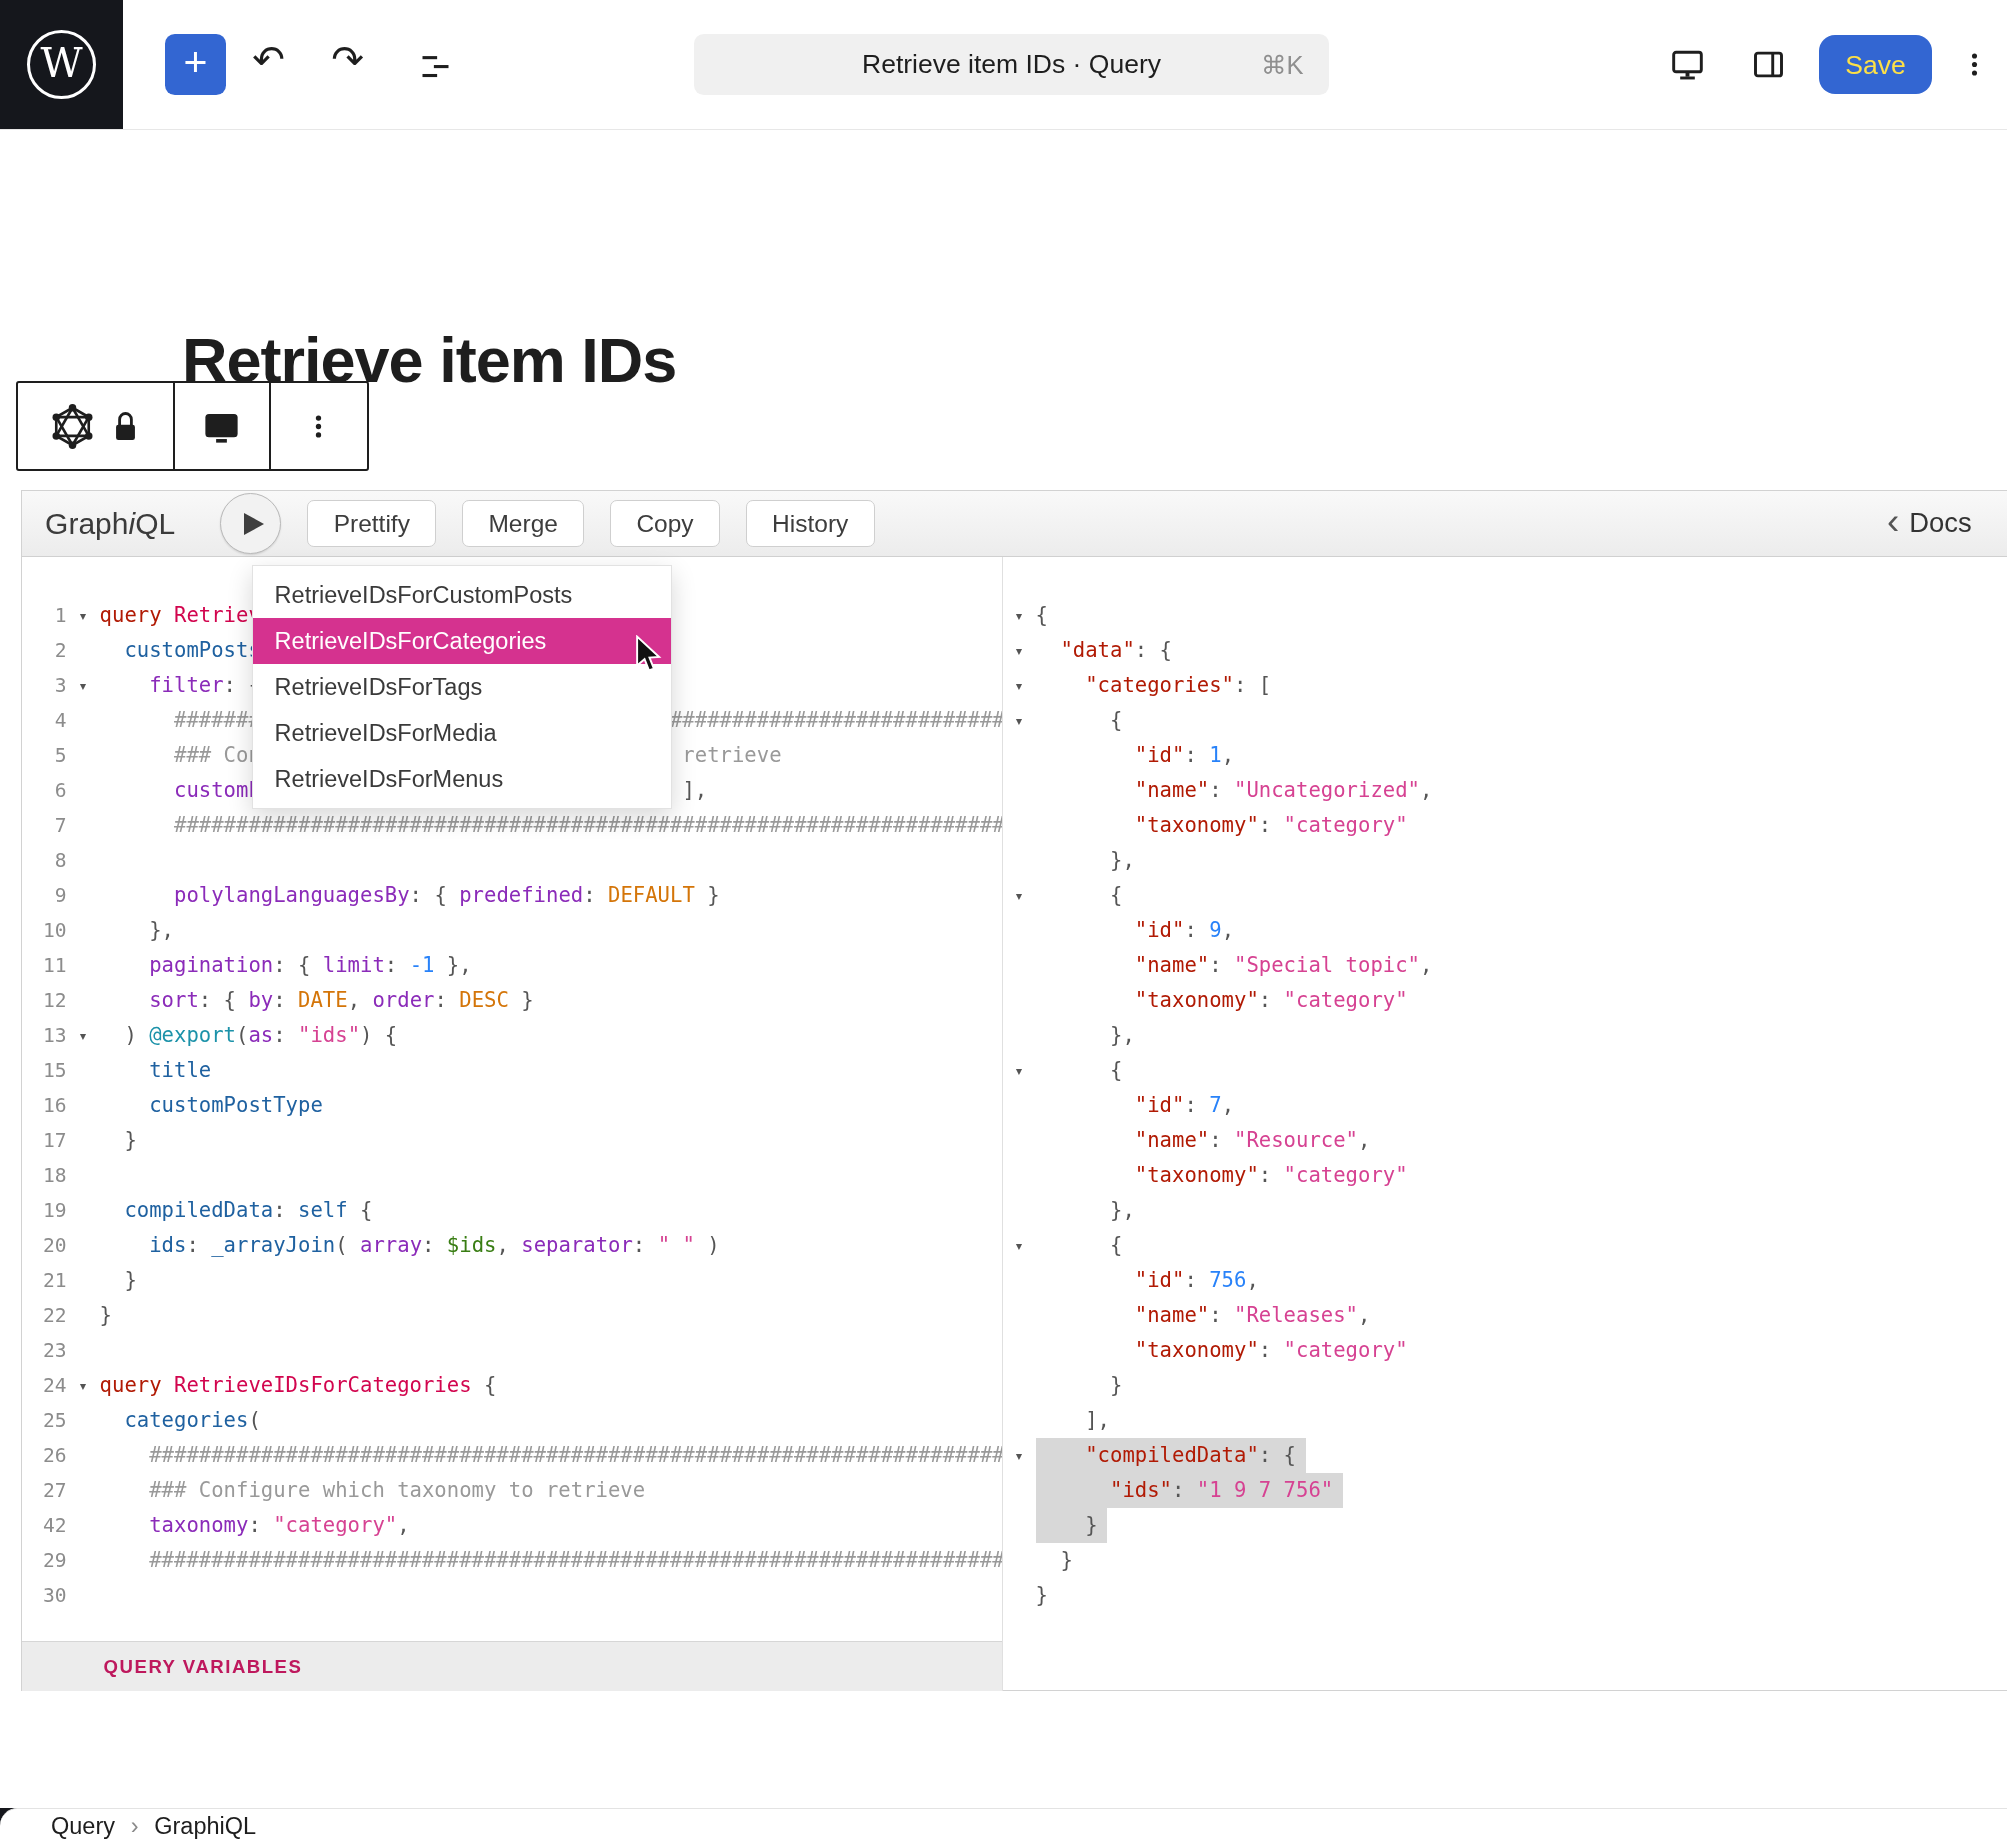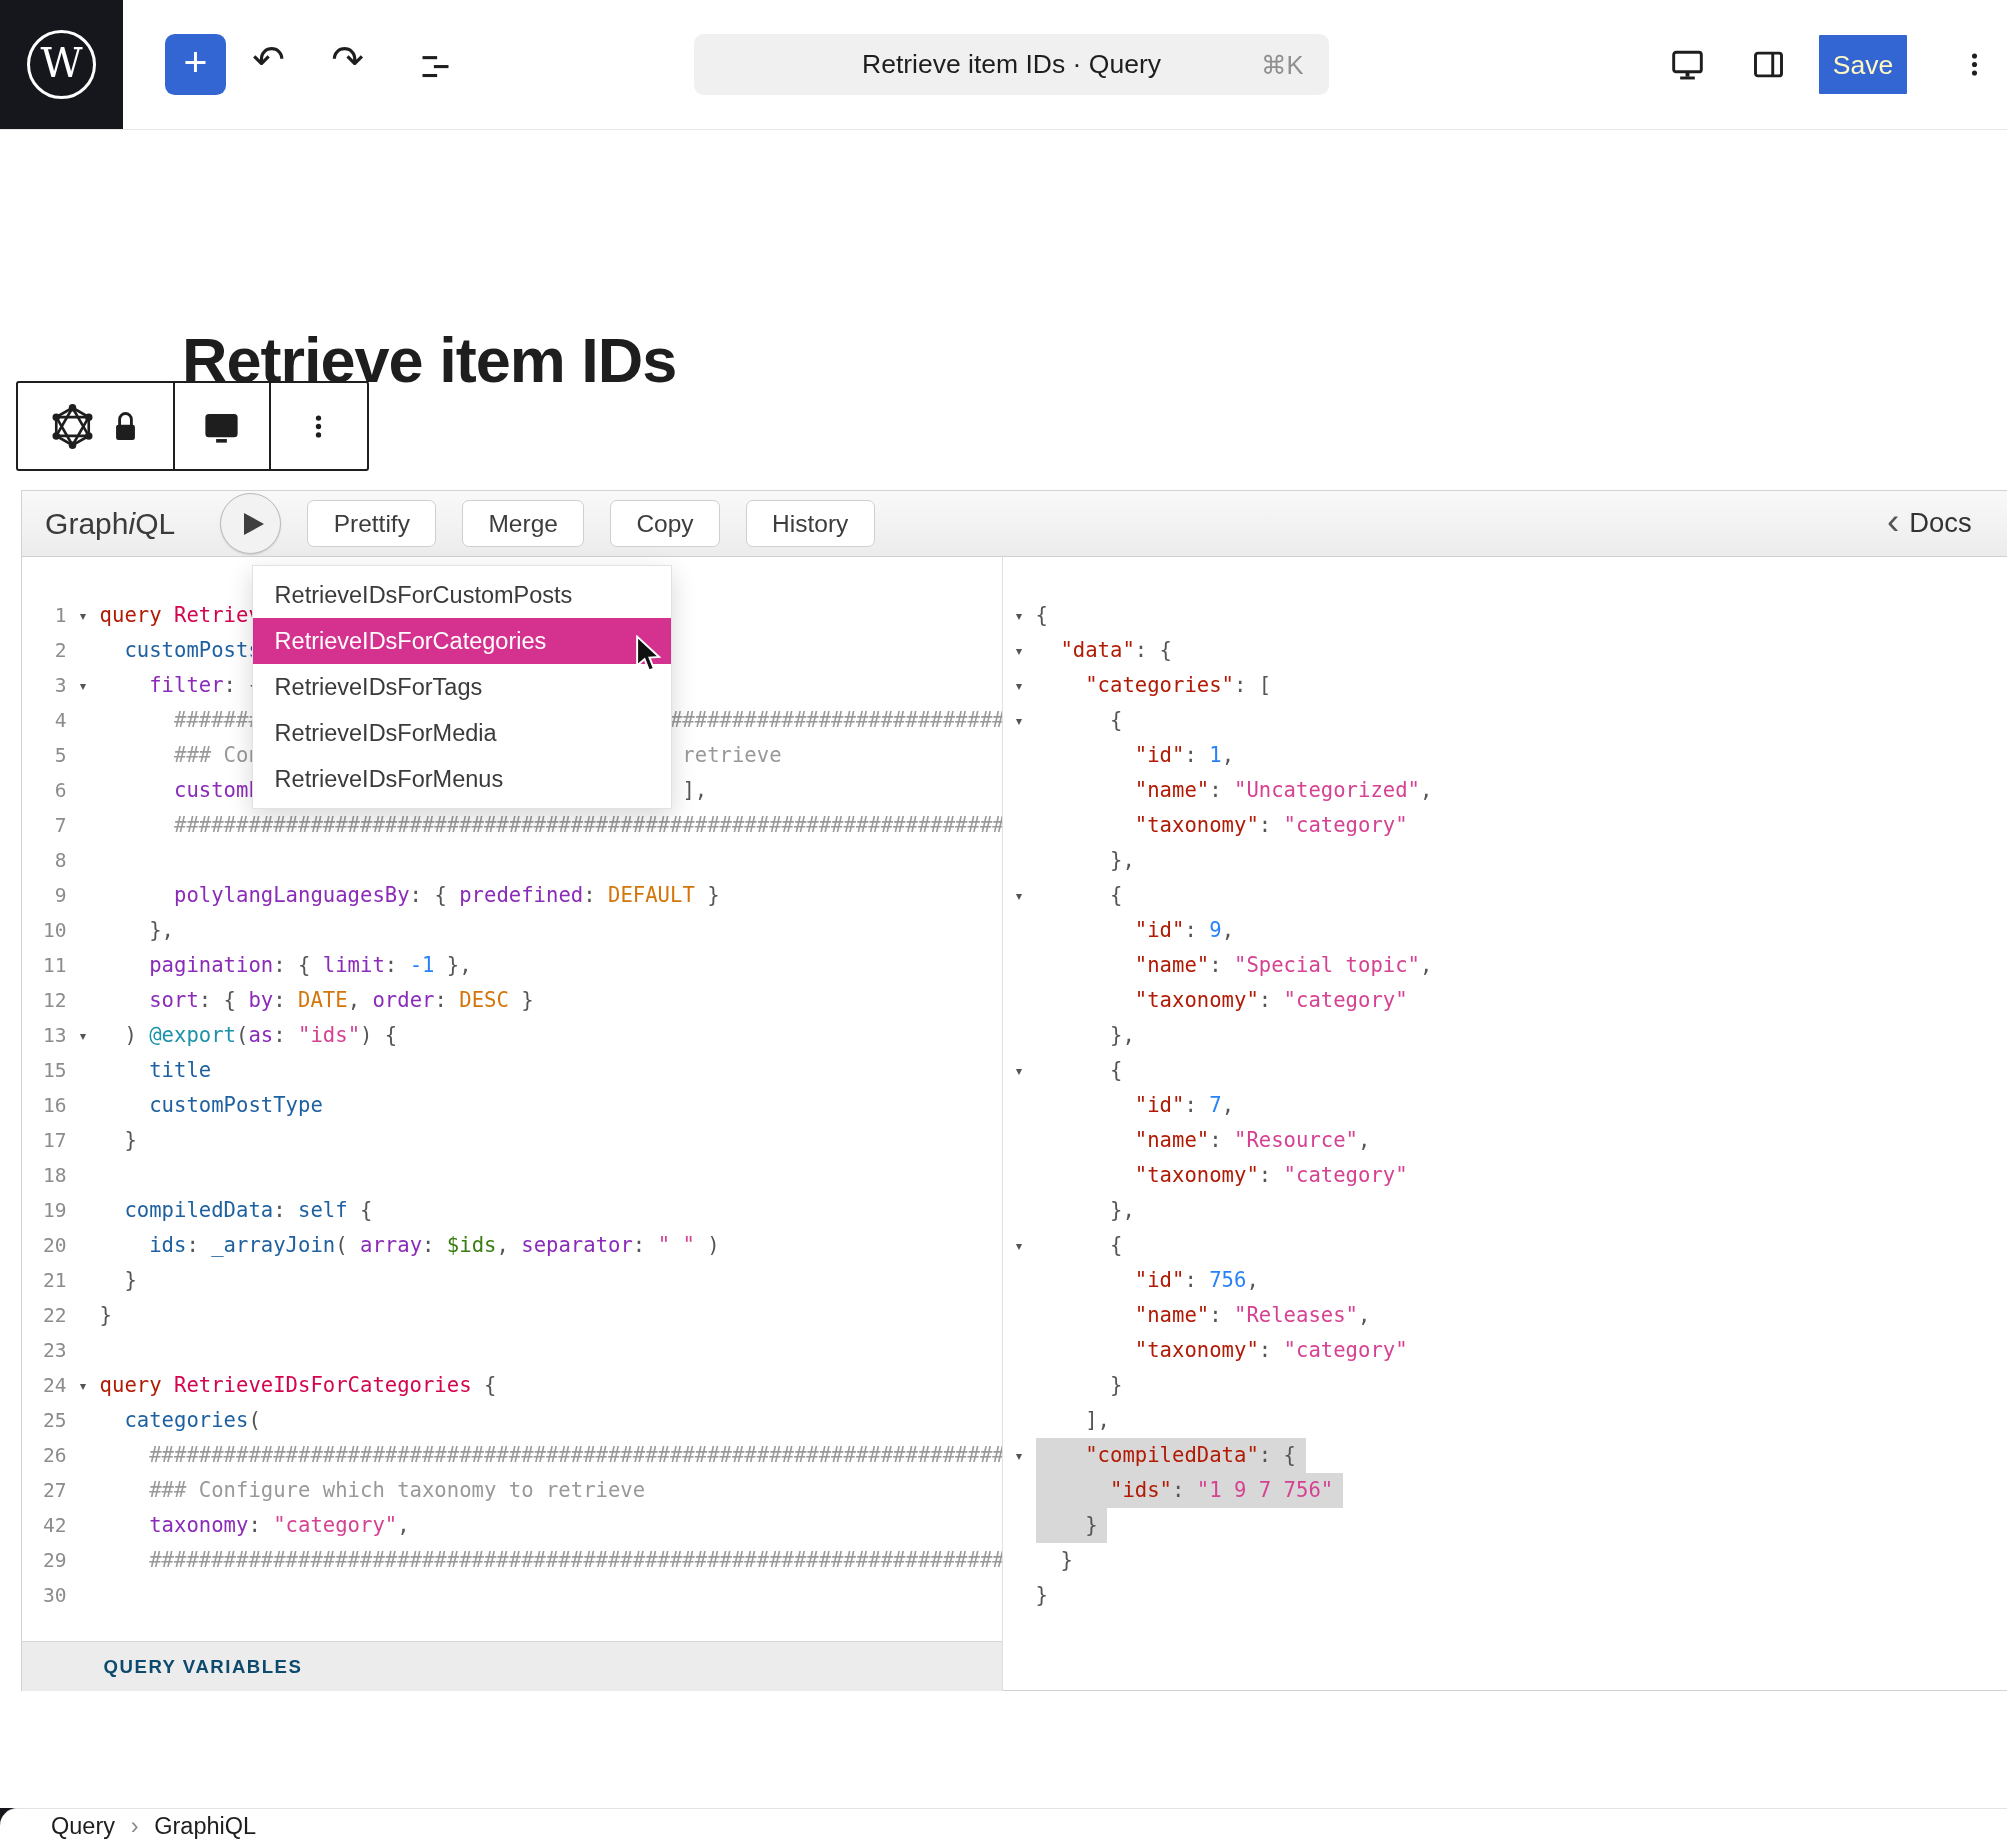--- a/index.html
+++ b/index.html
@@ -16,22 +16,22 @@
   .wp-w{font-family:"DejaVu Serif",serif;font-size:41px;color:#fff;line-height:1;margin-top:-2px;}
   .inserter{position:absolute;left:165px;top:34px;width:61px;height:61px;border-radius:9.8px;
             background:#3366d2;color:#fff;font-size:41px;line-height:57px;text-align:center;}
   .hist-icon{position:absolute;top:37px;font-size:39px;color:#1e1e1e;width:55px;text-align:center;}
   .undo{left:241px;} .redo{left:320px;}
   .svgbtn{position:absolute;}
   .doc-pill{position:absolute;left:694px;top:34px;width:635px;height:61px;background:#f0f0f0;
             border-radius:9.8px;display:flex;align-items:center;justify-content:center;
             font-size:26.5px;color:#1e1e1e;}
   .doc-pill .kbd{position:absolute;right:25.5px;color:#8f8f8f;font-size:25.5px;}
-  .save-btn{position:absolute;left:1819px;top:35px;width:88px;height:59px;background:#3366d2;
-            color:#fef9c3;border:none;border-radius:1px;font-size:26.5px;text-align:center;line-height:59px;}
+  .save-btn{position:absolute;left:1819px;top:35px;width:113px;height:59px;background:#3366d2;
+            color:#fde047;border:none;border-radius:16px;font-size:26.5px;text-align:center;line-height:59px;}
 
   
   .post-title{position:absolute;left:182px;top:282px;font-size:63px;font-weight:700;
               letter-spacing:-1px;color:#1e1e1e;}
 
   
   .block-toolbar{position:absolute;left:15.7px;top:381px;display:flex;background:#fff;
                  border:2px solid #1e1e1e;border-radius:2.9px;height:86px;}
   .bt-cell{display:flex;align-items:center;justify-content:center;border-right:2px solid #1e1e1e;}
   .bt-cell:last-child{border-right:none;}
@@ -69,21 +69,21 @@
   .code{flex:none;white-space:pre;}
   .code.hl{background:#d8d8d8;padding-right:9.8px;}
 
   .tk-kw{color:#b11a04;} .tk-def{color:#d2054e;} .tk-prop{color:#1f61a0;}
   .tk-attr{color:#8b2bb9;} .tk-str{color:#d64292;} .tk-num{color:#2882f9;}
   .tk-enum{color:#d47509;} .tk-com{color:#999;} .tk-pn{color:#555;}
   .tk-var{color:#397d13;} .tk-meta{color:#1c92a9;} .tk-key{color:#b11a04;}
 
   .varbar{position:absolute;left:0;bottom:0;right:0;height:50px;background:#ececec;
           border-top:1px solid #d6d6d6;font-size:18.6px;font-weight:bold;letter-spacing:1.5px;
-          color:#0c4a6e;line-height:50px;padding-left:82px;box-sizing:border-box;}
+          color:#be185d;line-height:50px;padding-left:82px;box-sizing:border-box;}
 
   
   .dropdown{position:absolute;left:252px;top:565px;width:418px;background:#fff;
             border:1px solid #e2e2e2;box-shadow:0 7.8px 23.5px rgba(0,0,0,.16);
             padding:5.9px 0;z-index:50;}
   .dd-item{height:46px;line-height:46px;padding:0 21.6px;font-size:23.5px;color:#3a3a3a;white-space:nowrap;}
   .dd-item.selected{background:#d5328f;color:#fff;}
   .cursor{position:absolute;left:633px;top:635px;z-index:60;}
 
   

